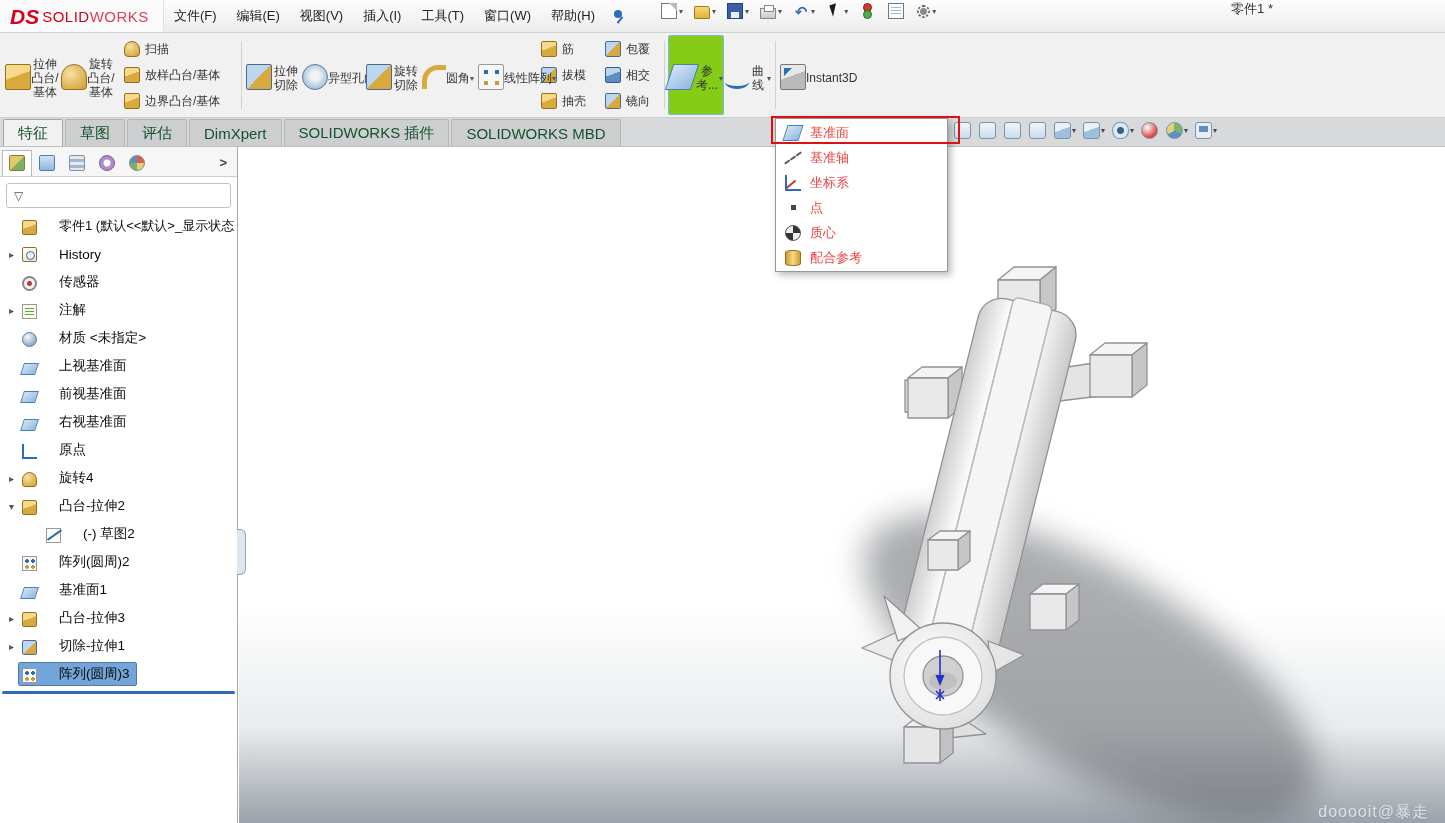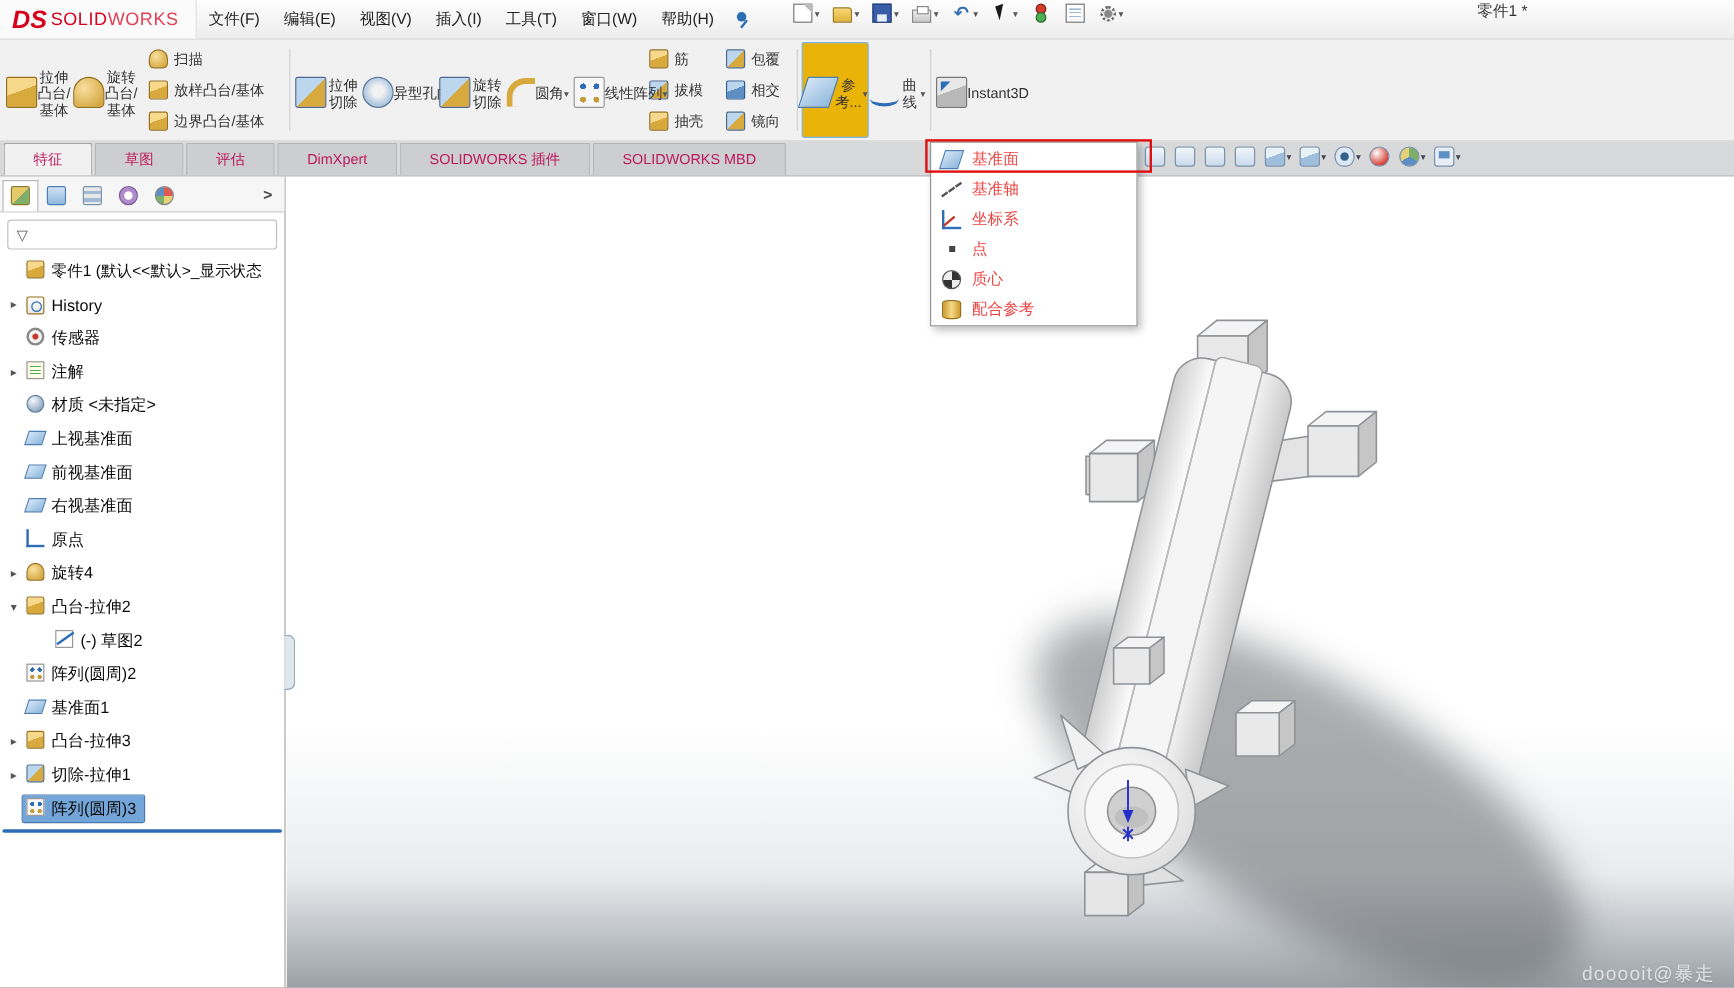--- a/index.html
+++ b/index.html
@@ -35,21 +35,21 @@
 .qi-rebuild::before{content:"";position:absolute;left:4px;top:0;width:7px;height:7px;border-radius:50%;background:#d43a2a;border:1px solid #7c1f14}
 .qi-rebuild::after{content:"";position:absolute;left:4px;bottom:0;width:7px;height:7px;border-radius:50%;background:#4caf50;border:1px solid #2a6b2e}
 .qi-props{background:#fff;border:1px solid #777}
 .qi-props::after{content:"";position:absolute;left:2px;top:3px;width:10px;height:9px;background:repeating-linear-gradient(#9db8d6 0 1px,transparent 1px 3px)}
 .qi-options{width:13px;height:13px;border:2px dotted #666;border-radius:50%;background:radial-gradient(circle,#888 3px,transparent 4px)}
 .doc-title{margin-left:auto;padding-right:172px;color:#333;font-size:13px}
 
 
 .ribbon{position:absolute;top:33px;left:0;right:0;height:85px;background:#f1f1f2;border-bottom:1px solid #cfcfcf;display:flex;align-items:stretch;padding:2px 2px 2px 4px;z-index:25}
 .rbtn{width:56px;display:flex;flex-direction:row;align-items:center;padding-top:6px;border:1px solid transparent;border-radius:2px;position:relative}
-.rbtn.open{background:#eab308;border-color:#7eb4ea}
+.rbtn.open{background:#84cc16;border-color:#7eb4ea}
 .rbtn.wide{width:64px}
 .rbtn.wider{width:76px}
 .rbtn.nowrap .rlab{white-space:nowrap}
 .rlab{font-size:12px;line-height:14px;text-align:center;color:#333;max-width:54px}
 .rarrow{font-size:8px;color:#555;margin-top:1px}
 .rico{width:26px;height:26px;margin-bottom:3px;position:relative;flex:none}
 .rstack{display:flex;flex-direction:column;justify-content:center;gap:1px;padding:0 2px}
 .sbtn{display:flex;align-items:center;gap:5px;height:25px;padding:0 5px;font-size:12px;color:#333;border:1px solid transparent;border-radius:2px;white-space:nowrap}
 .sico{width:16px;height:16px;flex:none}
 .rsep{width:1px;background:#d2d2d2;margin:6px 3px}
@@ -63,21 +63,21 @@
 .i-hole{background:radial-gradient(circle at 50% 45%,#f2f2f2 25%,#b9cde4 60%,#8aa9c9 100%);border:1px solid #5a7a9a;border-radius:50%}
 .i-fillet{border-top:5px solid #d8a93c;border-left:5px solid #d8a93c;border-radius:16px 0 0 0;background:transparent;width:24px;height:24px}
 .i-patt{background-color:#f7f7f7;border:1px solid #999;border-radius:2px;background-image:radial-gradient(circle 2.5px at 7px 7px,#2d6db5 97%,transparent),radial-gradient(circle 2.5px at 18px 7px,#2d6db5 97%,transparent),radial-gradient(circle 2.5px at 7px 18px,#c79a3a 97%,transparent),radial-gradient(circle 2.5px at 18px 18px,#c79a3a 97%,transparent)}
 .i-curve{background:transparent;border:none;border-bottom:3px solid #2d6db5;border-radius:0 0 50% 50%;height:14px;margin-top:10px;width:24px}
 .i-i3d{background:linear-gradient(160deg,#e8e8e8 0 45%,#b9b9b9 45% 100%);border:1px solid #777;border-radius:2px}
 .i-i3d::after{content:"";position:absolute;left:3px;top:3px;border-top:8px solid #2d6db5;border-right:8px solid transparent}
 
 
 .tabstrip{position:absolute;top:118px;left:0;right:0;height:29px;background:#d7d9db;border-bottom:1px solid #bfbfbf;display:flex;align-items:stretch;padding-left:3px;z-index:20}
 .tabs{display:flex}
-.tab{padding:0 24px;display:flex;align-items:center;font-size:12px;color:#be185d;border:1px solid #b5b5b5;border-bottom:none;background:#cdced0;margin-right:2px;margin-top:1px;border-radius:2px 2px 0 0}
+.tab{padding:0 14px;display:flex;align-items:center;font-size:15px;color:#14532d;border:1px solid #b5b5b5;border-bottom:none;background:#cdced0;margin-right:2px;margin-top:1px;border-radius:2px 2px 0 0}
 .tab.active{background:#f1f1f2;border-color:#a5a5a5}
 .headsup{position:absolute;left:954px;top:4px;display:flex;align-items:center;gap:7px}
 .hbtn{display:flex;align-items:center;gap:1px}
 .harrow{font-size:8px;color:#445}
 .hico{width:17px;height:17px;border:1px solid #7a93ad;background:linear-gradient(#f0f6fc,#cbdbec);border-radius:3px}
 .h-cube{background:linear-gradient(160deg,#e8f0f8 0 45%,#9fbfdd 45% 100%)}
 .h-eye{border-radius:50% / 60%;background:radial-gradient(circle,#35608a 3px,#dce9f5 4px)}
 .h-ball{border-radius:50%;background:radial-gradient(circle at 35% 30%,#fefefe,#d8453a 70%)}
 .h-scene{border-radius:50%;background:conic-gradient(#7fb069 0 120deg,#5d8fc4 120deg 240deg,#e3d27a 240deg)}
 .h-monitor{background:#e8eef6;position:relative}
@@ -109,21 +109,21 @@
 .pt-display{background:conic-gradient(#e05a4e 0 90deg,#e3d27a 90deg 180deg,#7fb069 180deg 270deg,#5d8fc4 270deg);border-radius:50%;border:1px solid #888}
 .pchevron{margin-left:auto;color:#444;font-size:13px;padding:0 8px;font-weight:bold}
 .pfilter{margin:6px 6px 4px;height:25px;border:1px solid #c2c2c2;border-radius:3px;display:flex;align-items:center;padding:0 7px;gap:7px;color:#666;background:#fff}
 .funnel{font-size:12px;color:#555}
 .pfilter input{border:none;outline:none;flex:1;font-size:12px;background:transparent}
 .tree{margin-top:2px}
 .titem{display:flex;align-items:center;height:28px;padding-left:4px;font-size:13.5px;color:#0a0a0a;white-space:nowrap}
 .titem.root{font-size:13px}
 .titem.ind{padding-left:28px}
 .tarrow{width:15px;font-size:10px;color:#555;text-align:center;flex:none}
-.tsel{display:flex;align-items:flex-start;border-radius:1px;padding:2px 6px 2px 3px;gap:6px}
+.tsel{display:flex;align-items:flex-end;border-radius:1px;padding:2px 6px 2px 3px;gap:22px}
 .titem.sel .tsel{background:var(--select-blue,#73a5d8);outline:1px solid #4a7ab0}
 .ticon{width:15px;height:15px;flex:none;position:relative}
 .tlabel{overflow:hidden;text-overflow:clip}
 .ic-part{background:linear-gradient(160deg,#f6d98b 0 45%,#d8a93c 45% 100%);border:1px solid #96701c;border-radius:2px}
 .ic-history{background:linear-gradient(#fff,#e8e8e8);border:1px solid #946f1d;border-radius:2px}
 .ic-history::after{content:"";position:absolute;left:3px;top:3px;width:7px;height:7px;border:1.5px solid #2d6db5;border-radius:50%}
 .ic-sensor{border:2px solid #888;border-radius:50%;background:radial-gradient(circle,#c0392b 2px,#f2f2f2 3px)}
 .ic-anno{background:#fffbe8;border:1px solid #999}
 .ic-anno::after{content:"";position:absolute;left:2px;top:3px;width:9px;height:7px;background:repeating-linear-gradient(#4caf50 0 1px,transparent 1px 3px)}
 .ic-material{border-radius:50%;background:radial-gradient(circle at 35% 30%,#f4f8fc,#8fa8c0 75%);border:1px solid #5a7a9a}

